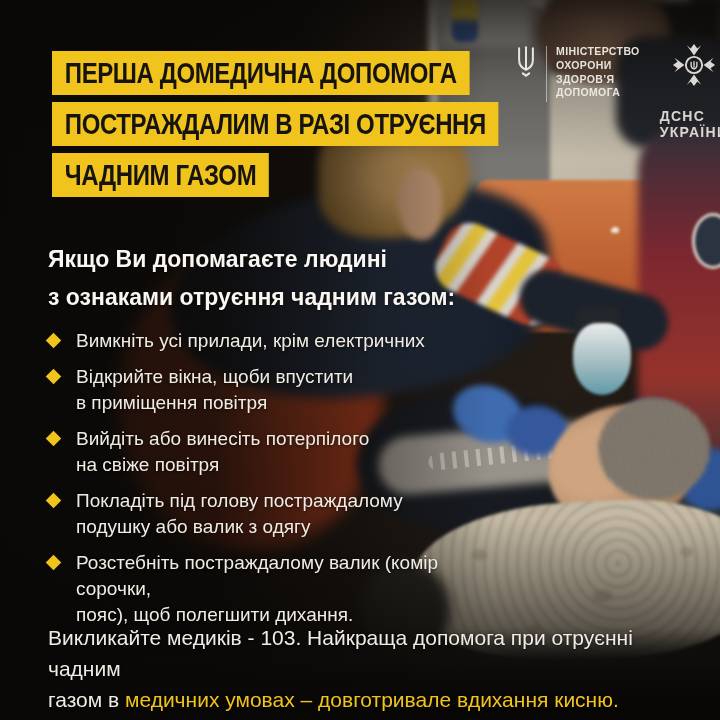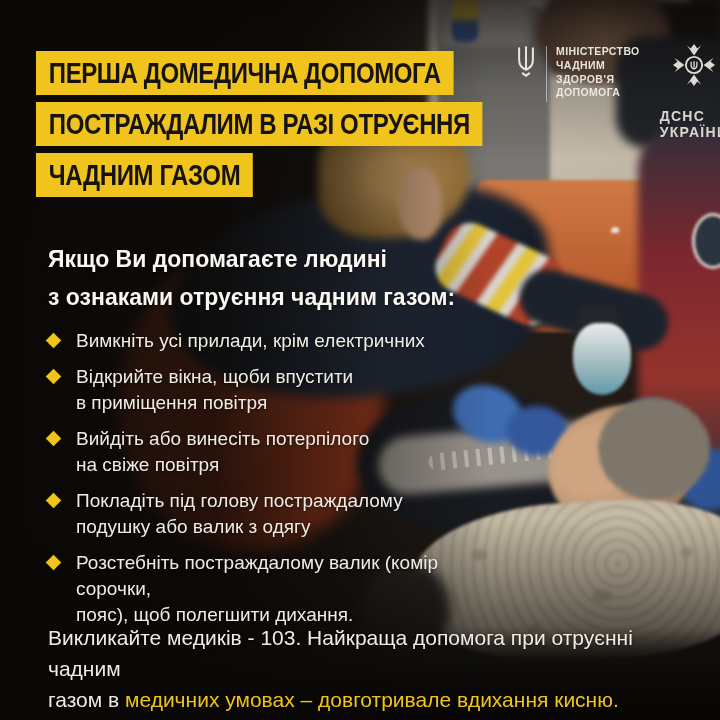--- a/index.html
+++ b/index.html
@@ -86,21 +86,21 @@
   .ph-floor{left:0;top:628px;width:720px;height:92px;
     background:linear-gradient(180deg,rgba(12,10,9,0) 0%,#201f1a 35%,#0c0a08 85%);filter:blur(2px);}
   .vignette{position:absolute;inset:0;z-index:10;
     background:
       linear-gradient(90deg,rgba(10,8,6,.93) 0%,rgba(10,8,6,.82) 30%,rgba(10,8,6,.35) 52%,rgba(10,8,6,0) 68%),
       linear-gradient(180deg,rgba(8,6,5,.72) 0%,rgba(8,6,5,.25) 12%,rgba(8,6,5,0) 22%),
       linear-gradient(0deg,rgba(8,6,5,.9) 0%,rgba(8,6,5,.55) 13%,rgba(8,6,5,0) 28%);}
 
   
   .layer{position:absolute;z-index:20;}
-  .title-block{left:36px;top:51px;display:flex;flex-direction:column;
+  .title-block{left:52px;top:51px;display:flex;flex-direction:column;
     align-items:flex-start;gap:7px;}
   .title-line{background:#F0C41C;color:#171310;font-weight:bold;font-size:30px;
     line-height:44px;padding:0 16px;white-space:nowrap;letter-spacing:-.5px;
     transform:scaleX(.8);transform-origin:0 50%;}
   .intro{left:48px;top:240px;color:#faf7f2;font-weight:bold;font-size:23px;
     line-height:38px;white-space:pre-line;text-shadow:0 1px 3px rgba(0,0,0,.55);}
   .bullet-list{left:48px;top:328px;width:450px;list-style:none;margin:0;padding:0;
     display:flex;flex-direction:column;gap:10px;}
   .bullet-list li{display:flex;gap:17px;color:#f0ece4;font-size:19px;line-height:26px;
     text-shadow:0 1px 3px rgba(0,0,0,.55);}
@@ -171,21 +171,21 @@
           <g stroke="rgba(240,237,230,.95)" stroke-width="2.2" fill="none" stroke-linecap="round">
             <path d="M4.5 3 v13 c0 6 3.5 9 7.5 10.5 c4 -1.5 7.5 -4.5 7.5 -10.5 v-13"></path>
             <path d="M12 2 v24"></path>
             <path d="M8.5 30.5 L12 33 L15.5 30.5"></path>
           </g>
         </svg>
       </span>
       <span class="moh-divider"></span>
       <span class="moh-text">
         <span>МІНІСТЕРСТВО</span>
-        <span>ЧАДНИМ</span>
+        <span>ОХОРОНИ</span>
         <span>ЗДОРОВ’Я</span>
         <span>ДОПОМОГА</span>
       </span>
     </div>
     <div class="dsns">
       <span>
         <svg viewBox="0 0 48 48" width="46" height="46" aria-hidden="true">
           <defs>
               <path id="arm" d="M24 14 L16.5 3.5 L20.5 6.8 L24 2 L27.5 6.8 L31.5 3.5 Z"></path>
             </defs>

